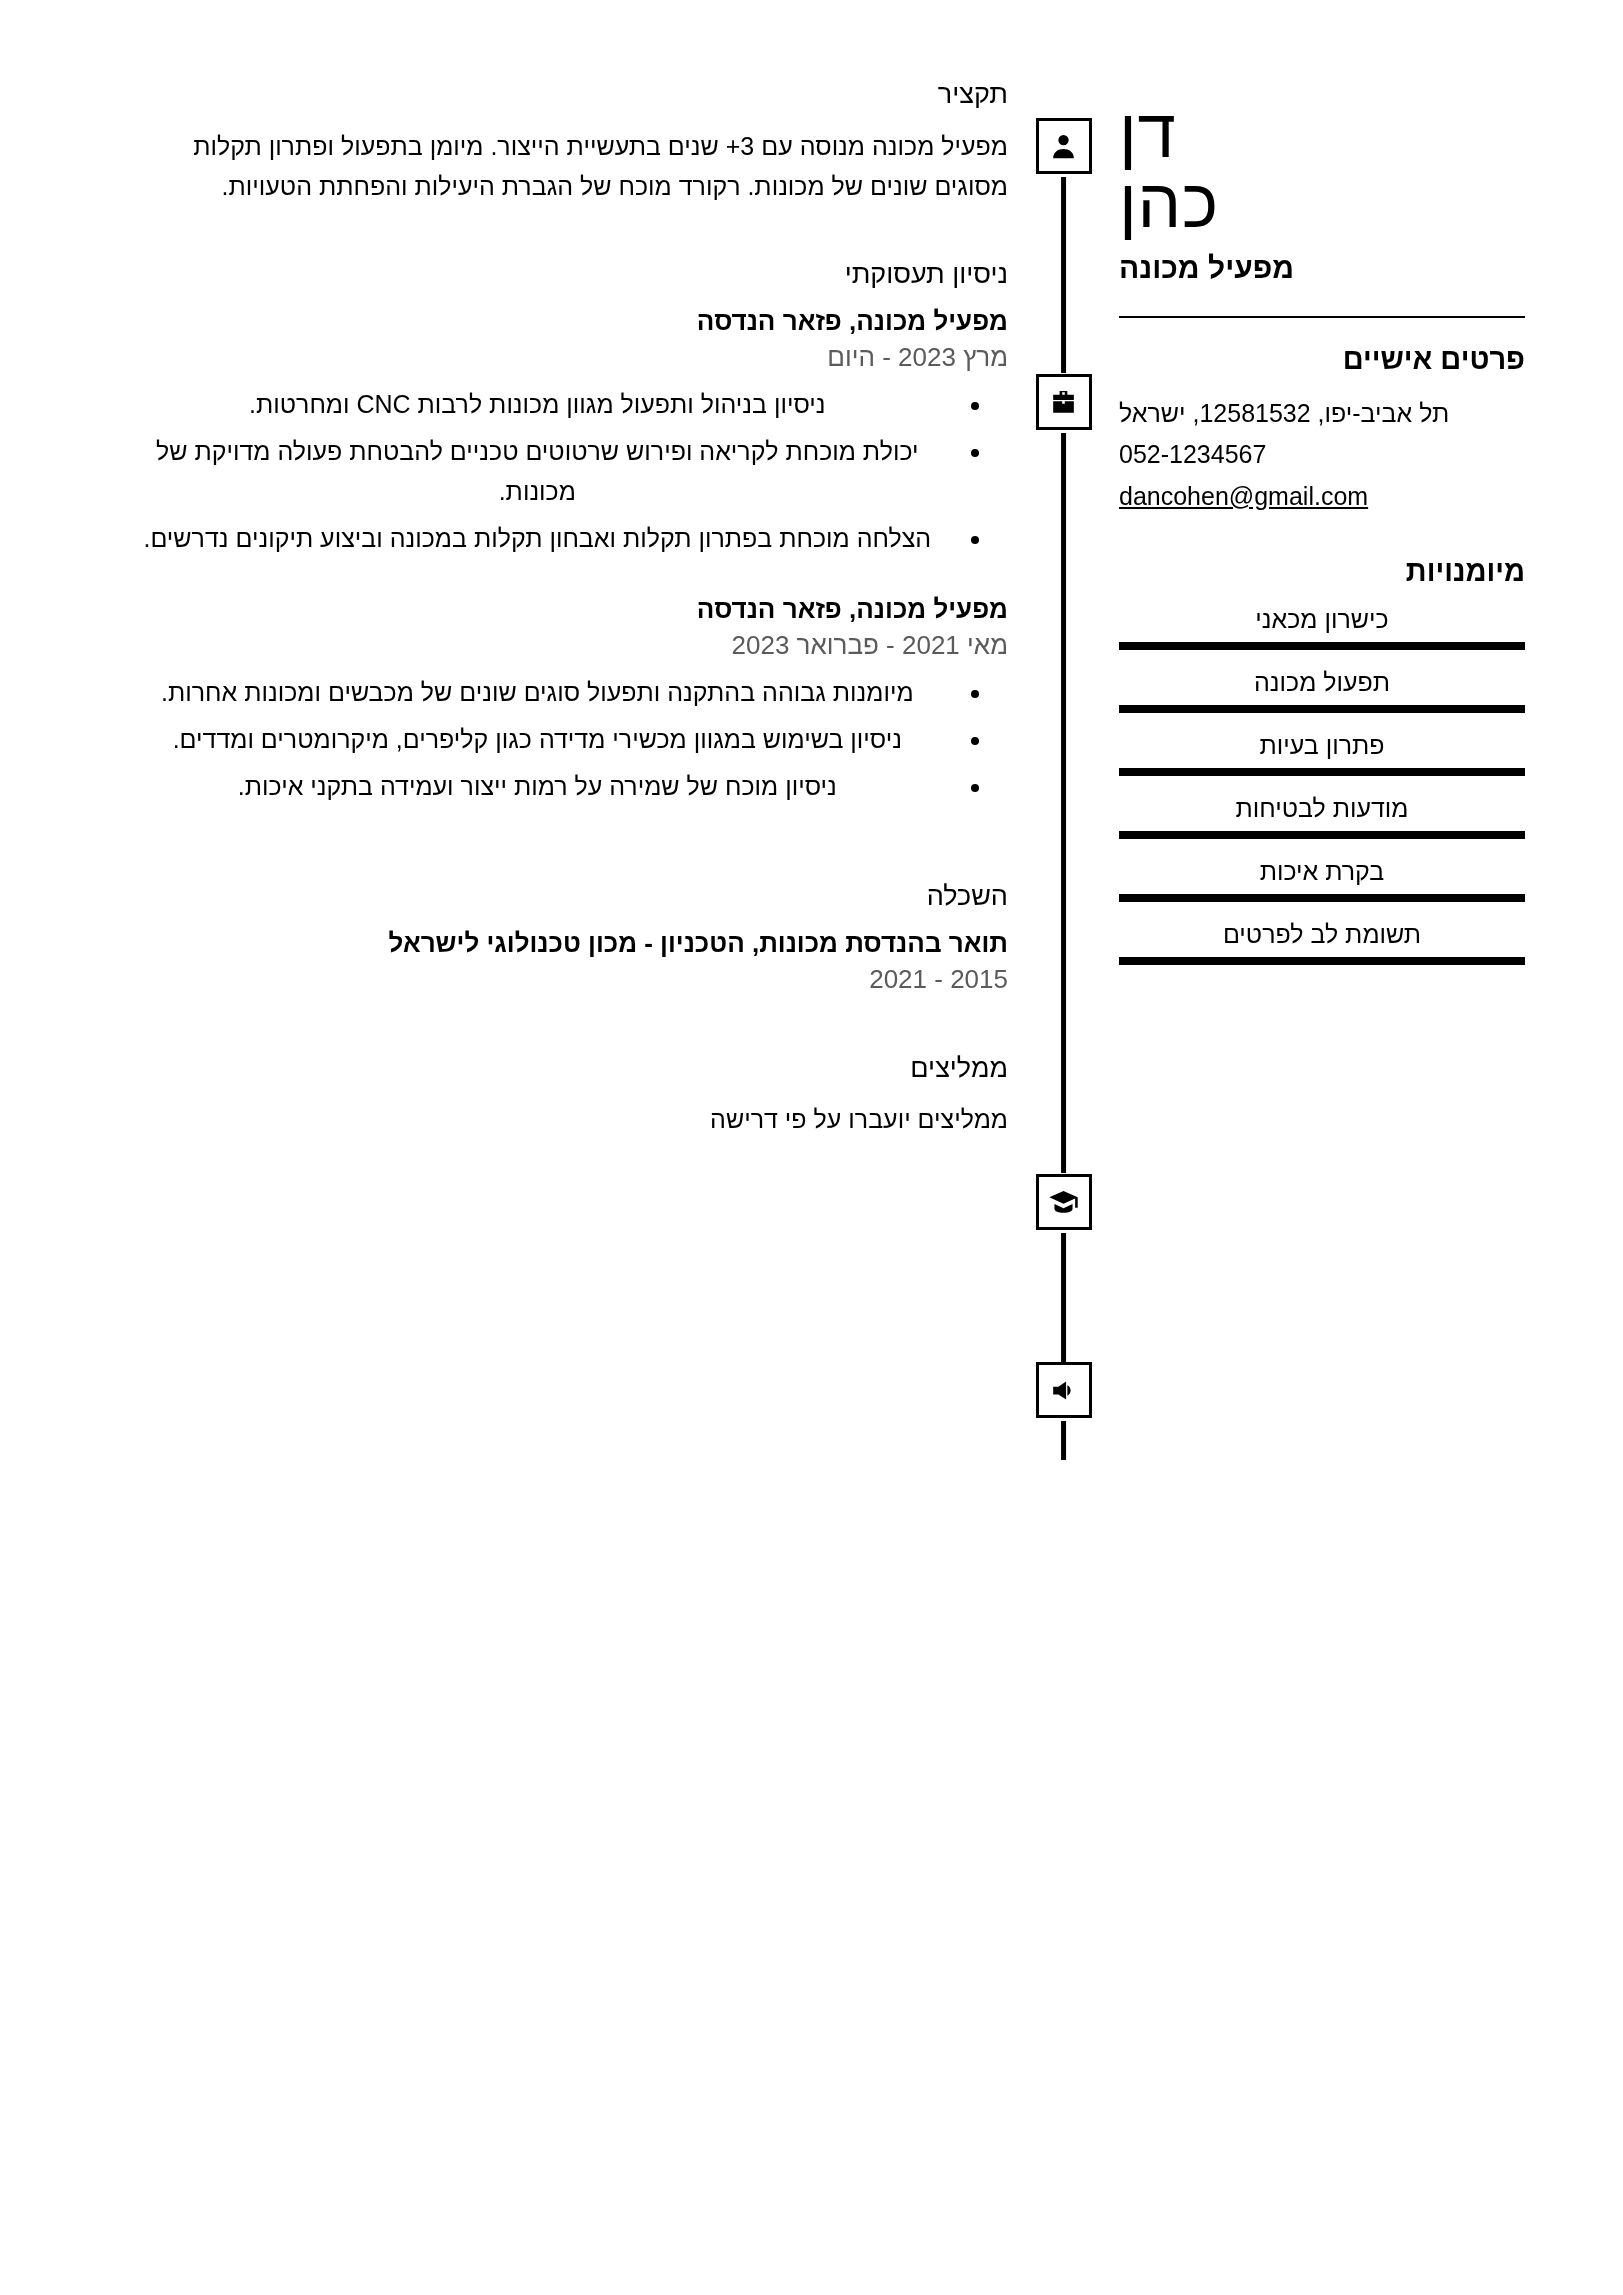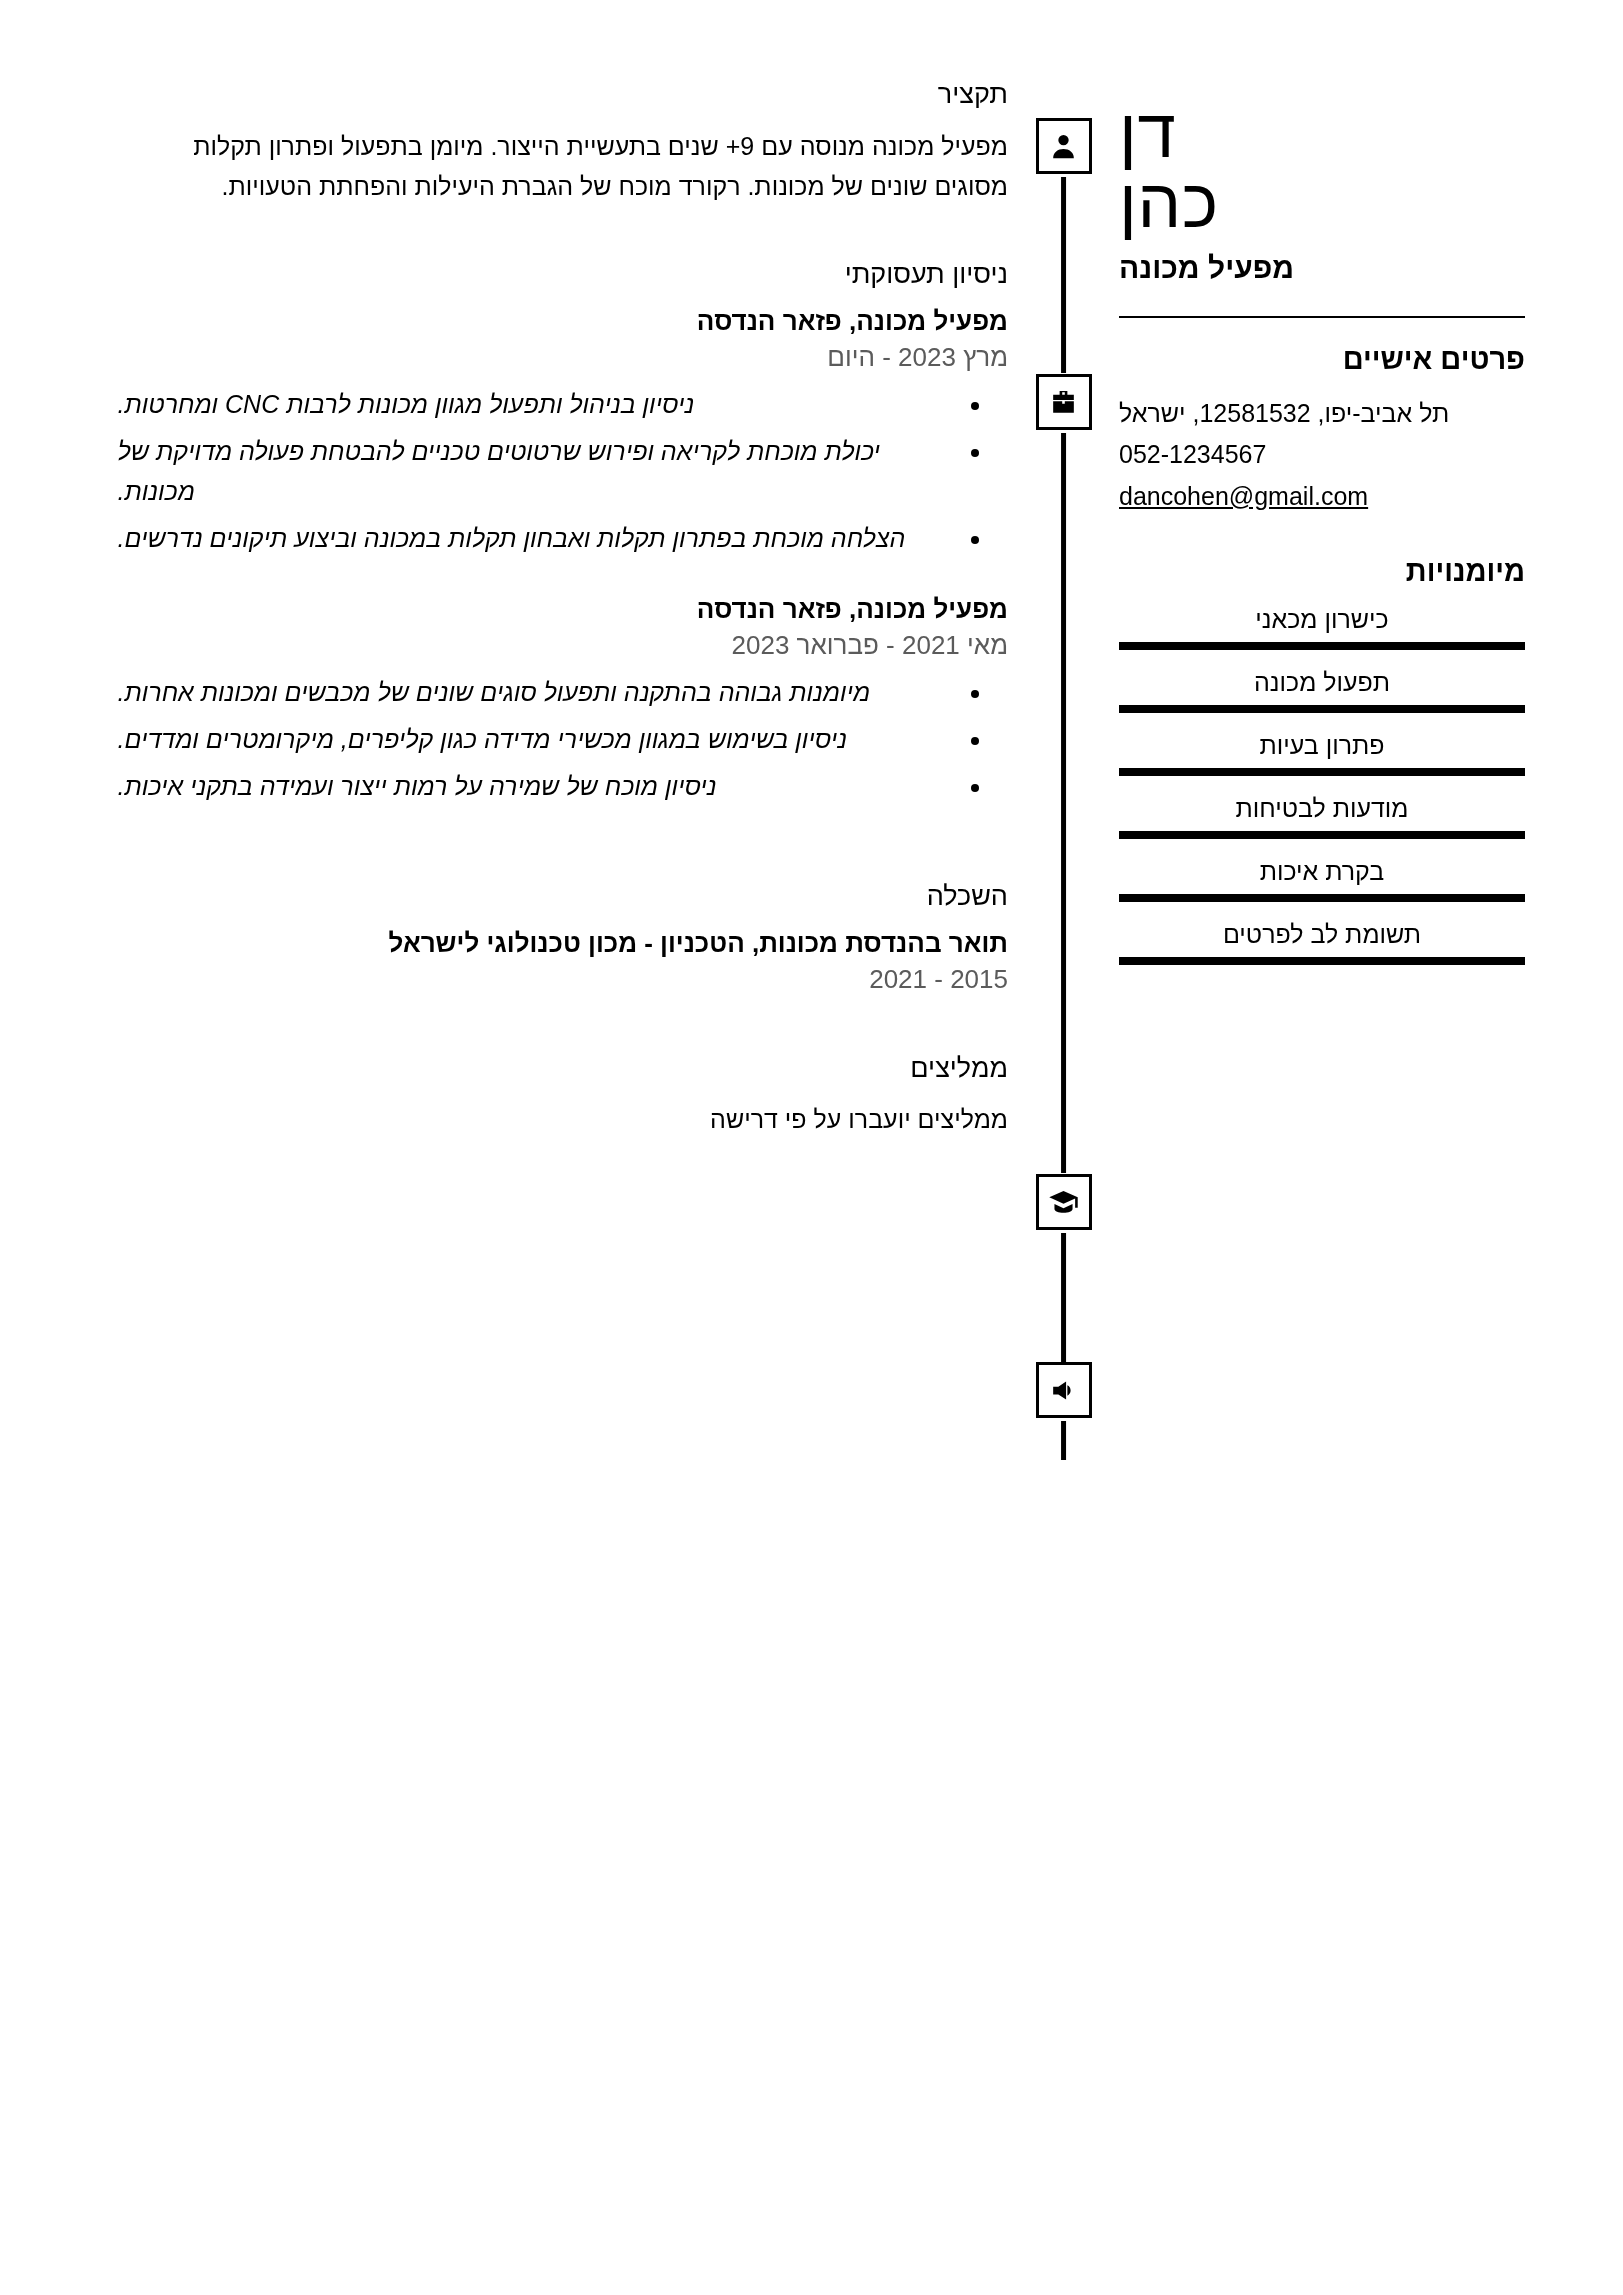--- a/index.html
+++ b/index.html
@@ -158,22 +158,21 @@
   }
   ul.bullets {
     margin: 0 26px 0 0;
     padding: 0 25px 0 0;
     list-style: disc;
   }
   ul.bullets li {
     font-size: 25px;
     line-height: 1.62;
     margin-bottom: 6.5px;
-    text-align: left;
-    font-style: italic;
+    text-align: center;
   }
   .spacer-sm { height: 23.6px; }
   .spacer-md { height: 46px; }
   .spacer-lg { height: 63px; }
 </style>
 </head>
 <body>
 
 <div class="page">
   <div class="sheet">
@@ -256,21 +255,21 @@
             </svg>
         </div>
         <div class="tl-line" style="top:1342px; height:39px;"></div>
       </div>
     </div>
 
     <div class="col-main">
 
       <div class="section">
         <h2 class="sec-title">תקציר</h2>
-        <div class="sec-body">מפעיל מכונה מנוסה עם 9+ שנים בתעשיית הייצור. מיומן בתפעול ופתרון תקלות מסוגים שונים של מכונות. רקורד מוכח של הגברת היעילות והפחתת הטעויות.</div>
+        <div class="sec-body">מפעיל מכונה מנוסה עם 3+ שנים בתעשיית הייצור. מיומן בתפעול ופתרון תקלות מסוגים שונים של מכונות. רקורד מוכח של הגברת היעילות והפחתת הטעויות.</div>
       </div>
 
       <div class="spacer-md"></div>
 
       <div class="section">
         <h2 class="sec-title">ניסיון תעסוקתי</h2>
 
         <div class="entry">
           <div class="entry-role">מפעיל מכונה, פזאר הנדסה</div>
           <div class="entry-dates">מרץ 2023 - היום</div>

